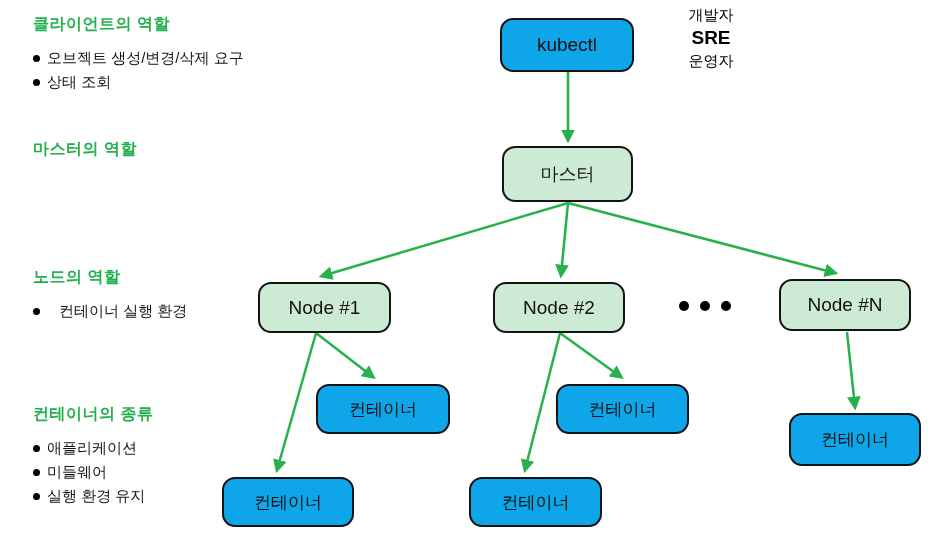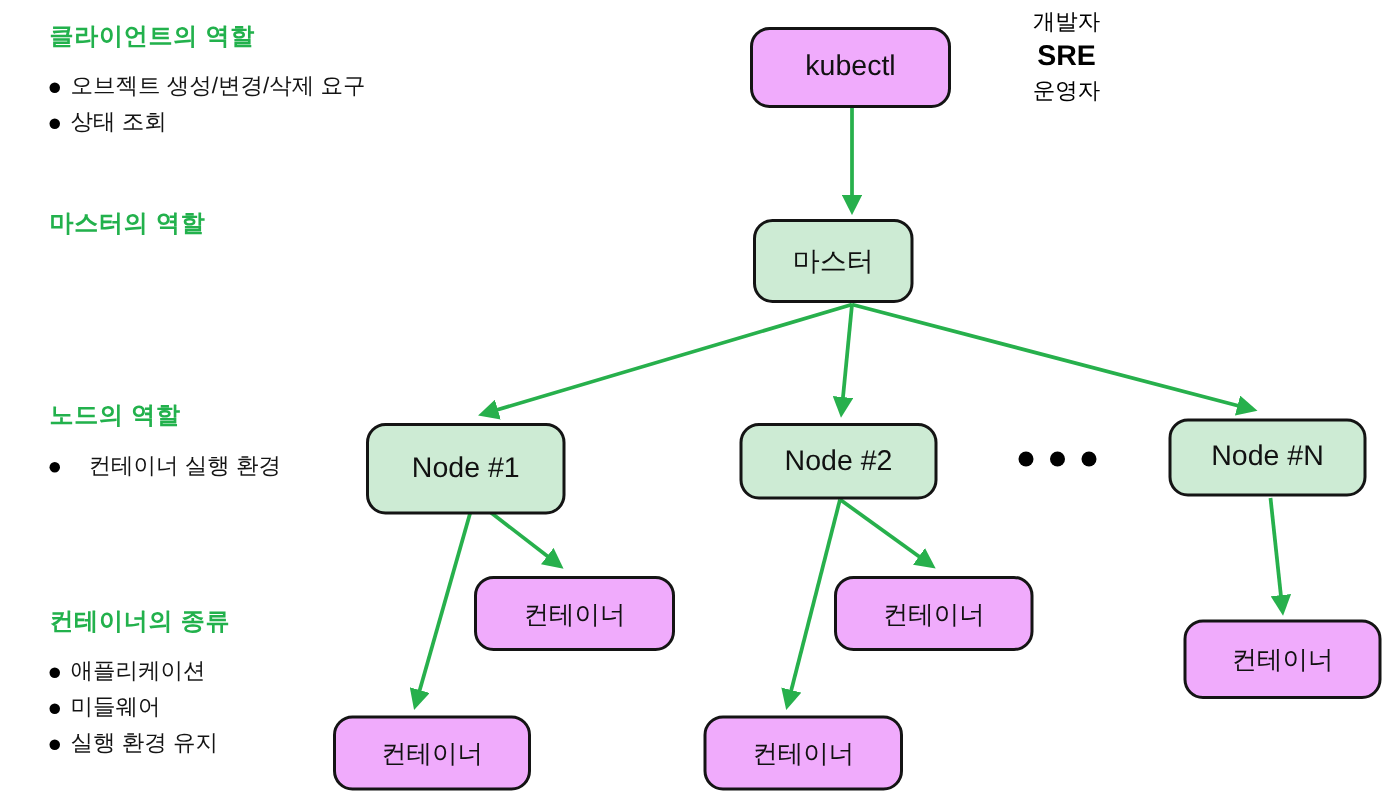--- a/index.html
+++ b/index.html
@@ -21,21 +21,21 @@
   .bullet-dot {
     width:7px; height:7px; border-radius:50%; background:#000; flex:0 0 auto;
   }
   
   .actors { position:absolute; left:668px; top:4px; width:86px; text-align:center; }
   .actors .line { font-size:15px; line-height:22px; color:#000000; }
   .actors .line.bold { font-size:19px; font-weight:bold; line-height:24px; }
   
   .dbox {
     position:absolute; z-index:2;
-    border:2.5px solid #141414; border-radius:13px; background:#f0abfc;
+    border:2.5px solid #141414; border-radius:13px; background:#0ea5e9;
     display:flex; align-items:center; justify-content:center;
     font-size:19px; color:#111; white-space:nowrap;
   }
   .dbox.fill { background:#cdebd4; }
   
   .dots { position:absolute; left:679px; top:301px; z-index:2; display:flex; gap:11px; }
   .dots .dot { width:10px; height:10px; border-radius:50%; background:#000; }
   
   svg.arrows { position:absolute; left:0; top:0; z-index:1; }
 </style>
@@ -104,23 +104,23 @@
       <line x1="316" y1="333" x2="373" y2="377" marker-end="url(#ah)"></line>
       <line x1="316" y1="333" x2="277" y2="470" marker-end="url(#ah)"></line>
       <line x1="560" y1="333" x2="621" y2="377" marker-end="url(#ah)"></line>
       <line x1="560" y1="333" x2="525" y2="470" marker-end="url(#ah)"></line>
       <line x1="847" y1="332" x2="855" y2="407" marker-end="url(#ah)"></line>
     </g>
   </svg>
 
   <div class="dbox" style="left:500px; top:18px; width:134px; height:54px;">kubectl</div>
 
-  <div class="dbox fill" style="left:502px; top:146px; width:107px; height:56px; font-size:18px;">마스터</div>
+  <div class="dbox fill" style="left:502px; top:146px; width:131px; height:56px; font-size:18px;">마스터</div>
 
-  <div class="dbox fill" style="left:244px; top:282px; width:133px; height:61px;">Node #1</div>
+  <div class="dbox fill" style="left:258px; top:282px; width:133px; height:51px;">Node #1</div>
 
   <div class="dbox fill" style="left:493px; top:282px; width:132px; height:51px;">Node #2</div>
 
   <div class="dots">
     <span class="dot"></span>
     <span class="dot"></span>
     <span class="dot"></span>
   </div>
 
   <div class="dbox fill" style="left:779px; top:279px; width:132px; height:52px;">Node #N</div>

